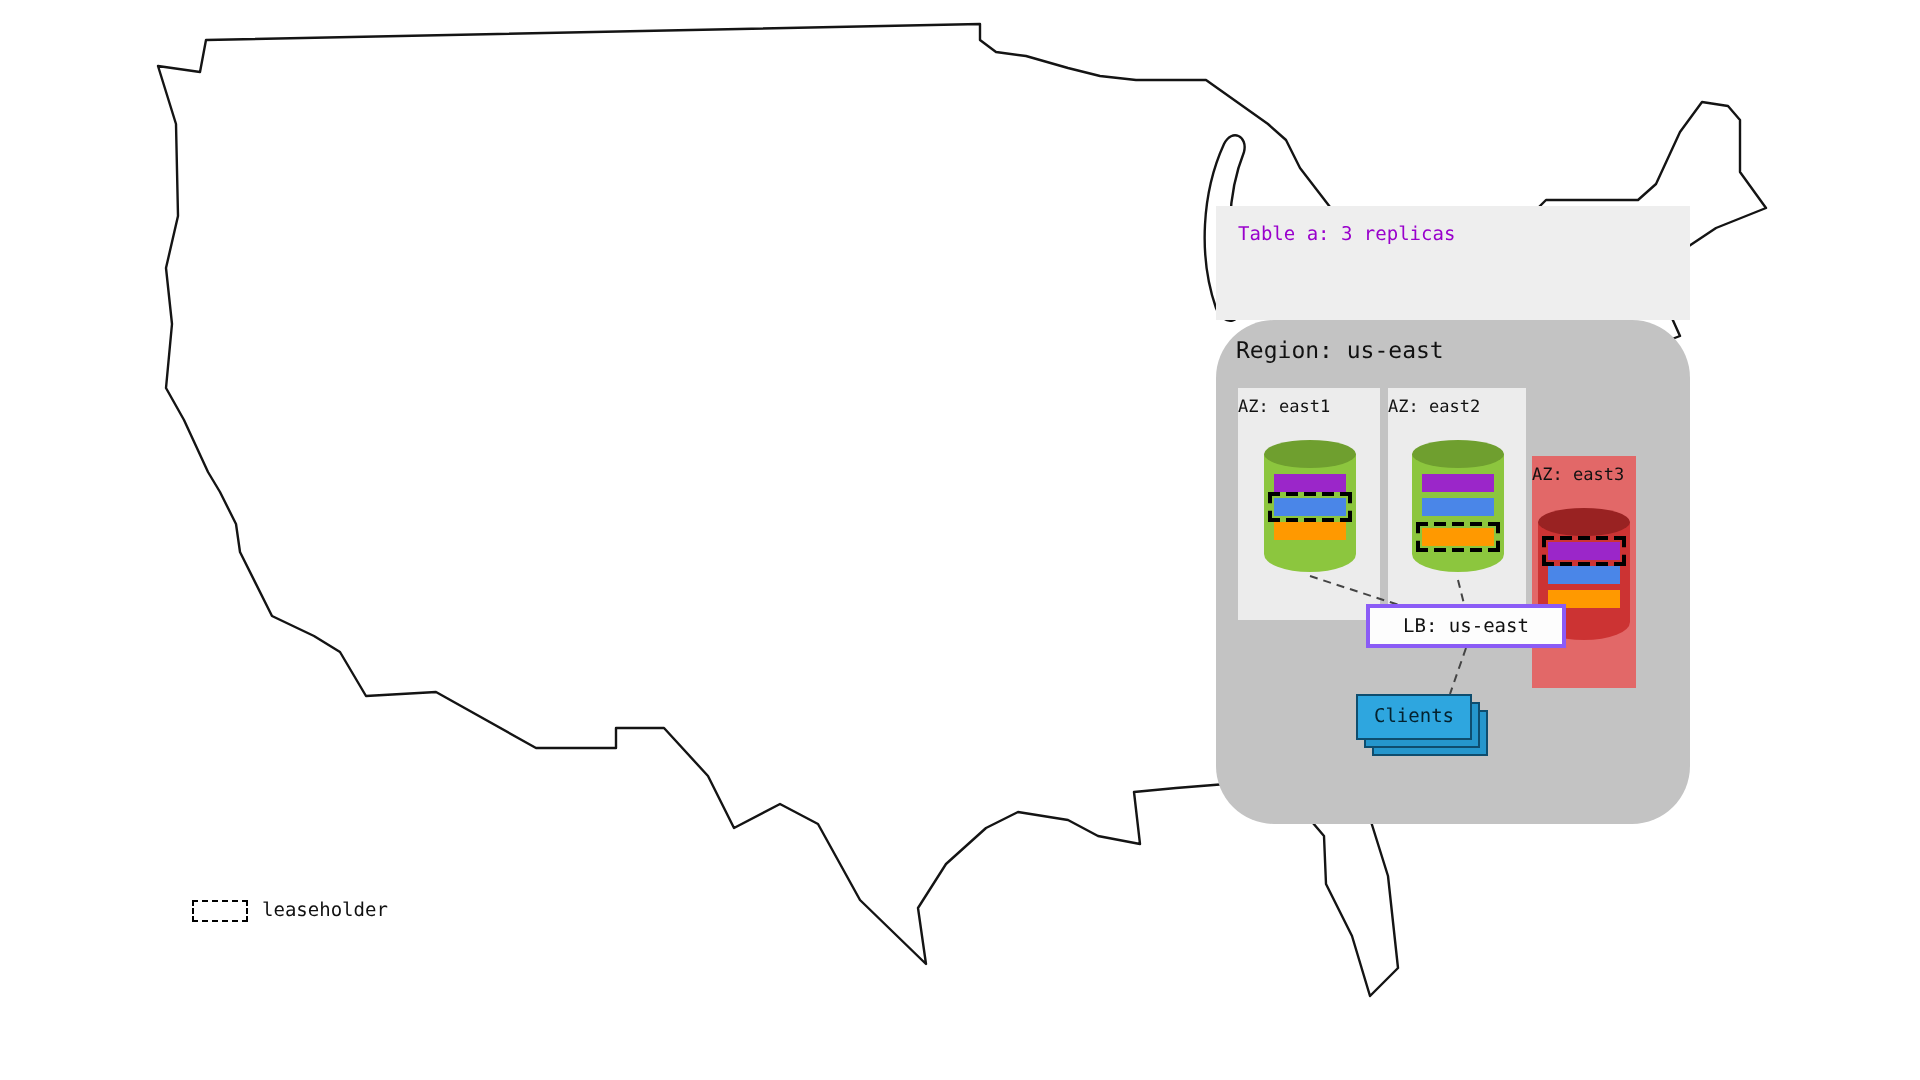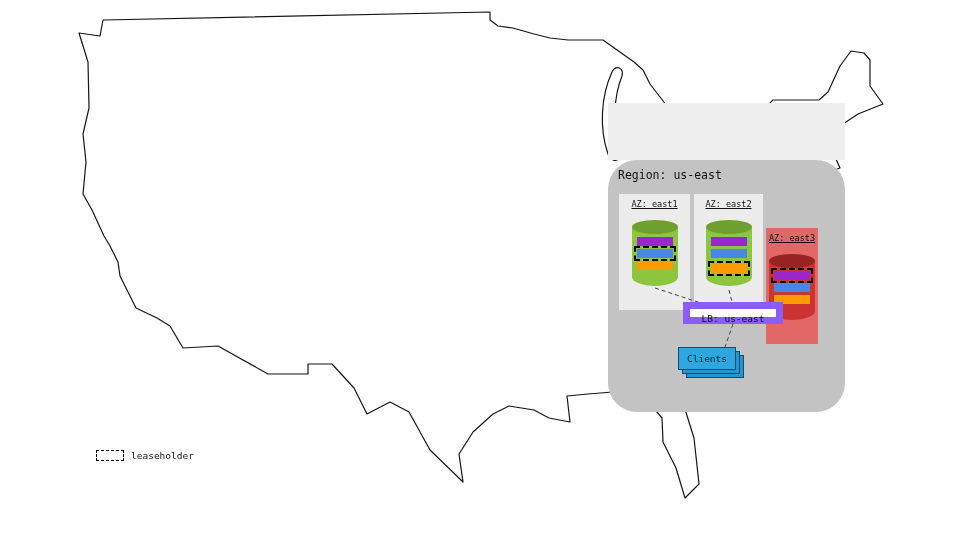--- a/index.html
+++ b/index.html
@@ -23,33 +23,33 @@
   }
   .region-label{position:absolute;left:10px;top:8px;font-size:11.5px;color:#111;}
 
   .connectors{position:absolute;left:0;top:0;width:237px;height:252px;z-index:4;pointer-events:none;}
   .connectors line{stroke:#444;stroke-width:1;stroke-dasharray:4 3;}
 
   .az{position:absolute;top:34px;height:116px;z-index:3;}
   .az1{left:11px;width:71px;}
   .az2{left:86px;width:69px;}
   .az3{left:158px;width:52px;margin-top:34px;}
-  .az-label{position:absolute;top:5px;left:0;width:100%;text-align:center;font-size:8.5px;color:#111;text-decoration:underline;}
+  .az-label{position:absolute;top:5px;left:0;width:100%;font-size:8.5px;color:#111;}
 
   .cyl{position:absolute;left:50%;transform:translateX(-50%);top:26px;width:46px;height:66px;}
   .cyl-body{position:absolute;left:0;right:0;top:7px;bottom:0;border-radius:0 0 50% 50% / 0 0 9px 9px;}
   .cyl-top{position:absolute;left:0;top:0;width:100%;height:14px;border-radius:50%;}
 
   .bar{position:absolute;left:5px;width:36px;height:9px;z-index:2;}
   .b1{top:17px;} .b2{top:29px;} .b3{top:41px;} .b3-low{top:44px;}
   .lease{outline:2px dashed #000;outline-offset:1px;}
 
   .lb-box{
     position:absolute;left:75px;top:142px;width:100px;height:22px;z-index:5;
-    background:#fdfdfd;border:7px solid #8b5cf6;box-sizing:border-box;
+    background:#fdfdfd;border:2px solid #8b5cf6;box-sizing:border-box;
     text-align:center;line-height:20px;font-size:9.5px;color:#111;
   }
 
   .clients-stack{position:absolute;left:70px;top:187px;width:58px;height:23px;z-index:5;}
   .clients-layer{position:absolute;width:58px;height:23px;box-sizing:border-box;border:1px solid #0e4d6e;background:#2596cc;}
   .cl-s2{left:8px;top:8px;}
   .cl-s1{left:4px;top:4px;}
   .clients-main{
     position:absolute;left:0;top:0;width:58px;height:23px;box-sizing:border-box;
     border:1px solid #0e4d6e;text-align:center;line-height:21px;font-size:9.5px;color:#04222f;
@@ -64,20 +64,21 @@
 
 <div class="canvas">
 
   <svg class="map-svg" viewBox="0 0 960 540" aria-hidden="true">
     <path d="M 79 33 L 88 62 L 89 108 L 83 134 L 86 162 L 83 194 L 92 210 L 104 236 L 110 246 L 118 262 L 120 276 L 136 308 L 157 318 L 170 326 L 183 348 L 218 346 L 268 374 L 308 374 L 308 364 L 332 364 L 354 388 L 367 414 L 390 402 L 409 412 L 430 450 L 463 482 L 459 454 L 473 432 L 493 414 L 509 406 L 534 410 L 549 418 L 570 422 L 567 396 L 588 394 L 613 392 L 627 406 L 645 398 L 662 418 L 663 442 L 676 468 L 685 498 L 699 484 L 694 438 L 684 406 L 681 386 L 689 360 L 712 336 L 730 318 L 763 296 L 756 270 L 758 256 L 770 232 L 771 216 L 784 190 L 808 180 L 840 168 L 831 148 L 828 138 L 837 128 L 858 114 L 883 104 L 870 86 L 870 60 L 864 53 L 851 51 L 840 66 L 828 92 L 819 100 L 773 100 L 745 128 L 713 134 L 715 142 L 694 154 L 667 166 L 657 158 L 667 140 L 670 110 L 650 84 L 643 70 L 634 62 L 603 40 L 568 40 L 550 38 L 534 34 L 513 28 L 498 26 L 490 20 L 490 12 L 103 20 L 100 36 Z"></path>
     <path d="M 612 72 C 601 96 599 128 608 154 C 612 164 622 162 620 150 C 612 124 614 96 622 76 C 624 68 616 64 612 72 Z"></path>
     <path d="M 787 192 C 798 190 812 185 822 180 C 815 190 800 195 789 196 Z"></path>
   </svg>
 
   <div class="legend-box" style="background-color: rgb(238, 238, 238);">
+    <div class="legend-line" style="color: rgb(153, 0, 204);">Table a: 3 replicas</div>
   </div>
 
   <div class="region" style="background-color: rgb(195, 195, 195);">
 
     <div class="region-label">Region: us-east</div>
 
     <svg class="connectors" viewBox="0 0 237 252" aria-hidden="true">
       <line x1="47" y1="128" x2="96" y2="144"></line>
       <line x1="121" y1="130" x2="124" y2="142"></line>
       <line x1="125" y1="164" x2="117" y2="187"></line>

